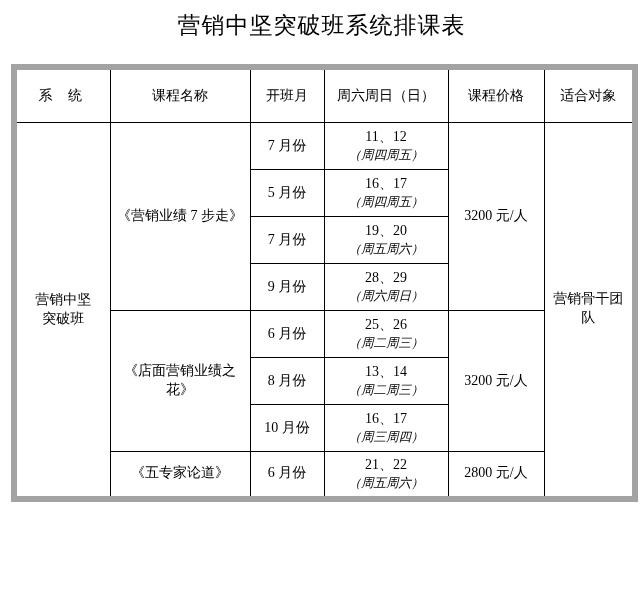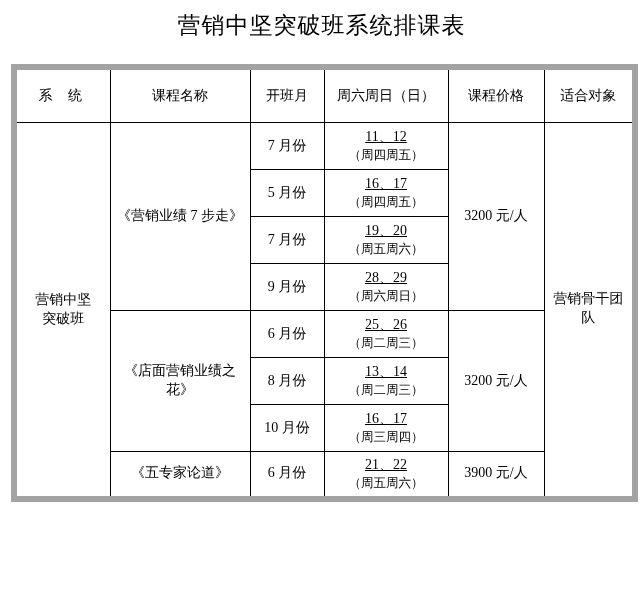--- a/index.html
+++ b/index.html
@@ -71,22 +71,22 @@
     line-height: 1.7;
     padding: 4px 8px;
   }
   .month-cell {
     font-size: 14px;
   }
   .date-cell {
     font-size: 14px;
     line-height: 1.45;
   }
-  .date-main { display: block; text-decoration: underline; }
-  .date-sub { display: block; font-size: 12.5px; }
+  .date-main { display: block; }
+  .date-sub { display: block; font-size: 12.5px; font-style: italic; }
   .price-cell {
     font-size: 14px;
   }
   .target-cell {
     font-size: 14px;
   }
   tbody tr { height: 47px; }
 </style>
 </head>
 <body>
@@ -182,20 +182,20 @@
           </td>
         </tr>
 
         <tr>
           <td class="course-cell">《五专家论道》</td>
           <td class="month-cell">6 月份</td>
           <td class="date-cell">
             <span class="date-main">21、22</span>
             <span class="date-sub">（周五周六）</span>
           </td>
-          <td class="price-cell">3900 元/人</td>
+          <td class="price-cell">2800 元/人</td>
         </tr>
 
       </tbody>
     </table>
   </div>
 
 </div>
 
 </body></html>

